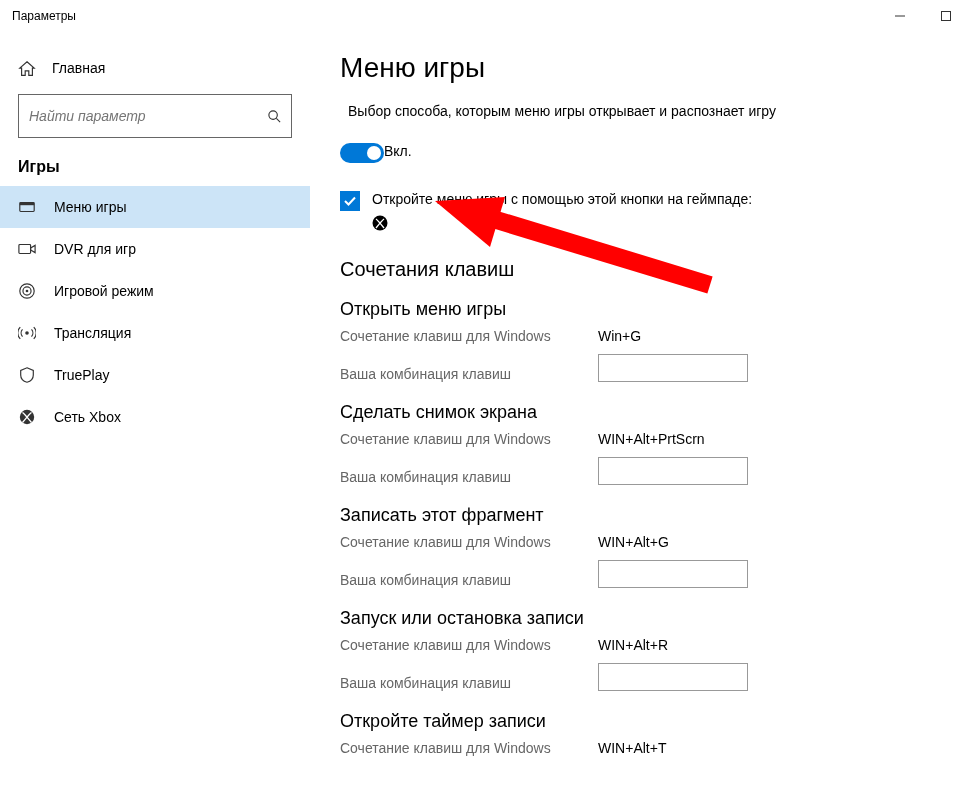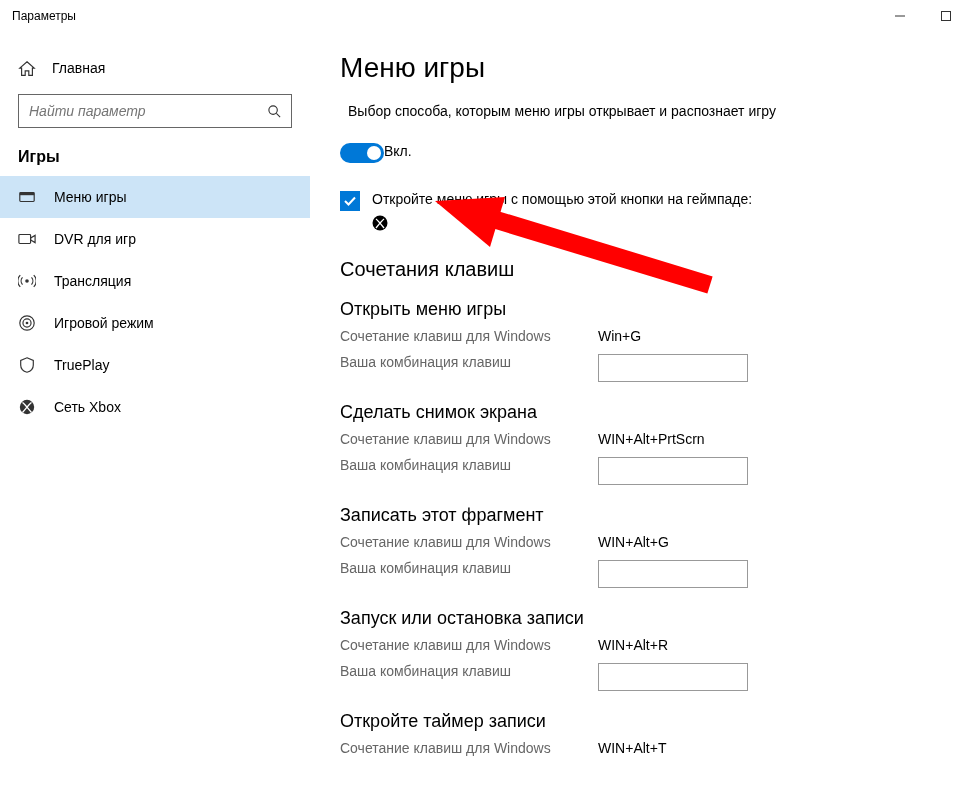--- a/index.html
+++ b/index.html
@@ -42,21 +42,21 @@
   display: flex; 
   padding: 8px 18px 16px 18px;
   gap: 16px;
 }
 .home-row .icon { width: 18px; height: 18px; display:flex; align-items:center; justify-content:center;}
 .home-label { font-size: 14px; }
 .search-wrap { padding: 0 18px 20px 18px; }
 .search-box {
   position: relative;
   border: 1px solid #666;
-  height: 34px;
+  height: 44px;
   display: flex; align-items: center;
 }
 .search-input {
   border: none; outline: none;
   flex: 1; padding: 0 10px;
   font-size: 14px;
   font-style: italic;
   color: #666;
   background: transparent;
 }
@@ -126,21 +126,21 @@
 .checkbox svg { width: 14px; height: 14px; }
 .xbox-icon { margin-left: 32px; margin-bottom: 24px; }
 h2 {
   font-weight: 400;
   font-size: 20px;
   margin-bottom: 18px;
 }
 .shortcut-block { margin-bottom: 20px; }
 .shortcut-title { font-size: 18px; margin-bottom: 8px; }
 .shortcut-row {
-  display: flex; align-items: flex-start;
+  display: flex; align-items: flex-end;
   margin-bottom: 10px;
 }
 .shortcut-label {
   width: 258px;
   color: #666;
   font-size: 14px;
 }
 .shortcut-value { font-size: 14px; }
 .shortcut-input {
   width: 150px; height: 28px;
@@ -211,35 +211,35 @@
         <svg viewBox="0 0 20 20">
             <rect x="1" y="5" width="13" height="10" rx="1" fill="none" stroke="#333" stroke-width="1.3"></rect>
             <path d="M14 9 L19 6 L19 14 L14 11 Z" fill="none" stroke="#333" stroke-width="1.3"></path>
           </svg>
       </span>
       <span>DVR для игр</span>
     </div>
     <div class="nav-item">
       <span class="icon">
         <svg viewBox="0 0 20 20">
-            <circle cx="10" cy="10" r="2" fill="#333"></circle>
-            <path d="M5 6 A6 6 0 0 0 5 14 M15 6 A6 6 0 0 1 15 14 M2.5 3.5 A9 9 0 0 0 2.5 16.5 M17.5 3.5 A9 9 0 0 1 17.5 16.5" fill="none" stroke="#333" stroke-width="1.3"></path>
-          </svg>
-      </span>
-      <span>Трансляция</span>
-    </div>
-    <div class="nav-item">
-      <span class="icon">
-        <svg viewBox="0 0 20 20">
             <circle cx="10" cy="10" r="8" fill="none" stroke="#333" stroke-width="1.3"></circle>
             <circle cx="10" cy="10" r="4.5" fill="none" stroke="#333" stroke-width="1.3"></circle>
             <circle cx="10" cy="10" r="1.5" fill="#333"></circle>
           </svg>
       </span>
       <span>Игровой режим</span>
+    </div>
+    <div class="nav-item">
+      <span class="icon">
+        <svg viewBox="0 0 20 20">
+            <circle cx="10" cy="10" r="2" fill="#333"></circle>
+            <path d="M5 6 A6 6 0 0 0 5 14 M15 6 A6 6 0 0 1 15 14 M2.5 3.5 A9 9 0 0 0 2.5 16.5 M17.5 3.5 A9 9 0 0 1 17.5 16.5" fill="none" stroke="#333" stroke-width="1.3"></path>
+          </svg>
+      </span>
+      <span>Трансляция</span>
     </div>
     <div class="nav-item">
       <span class="icon">
         <svg viewBox="0 0 20 20">
             <path d="M10 2 L17 5 L17 10 C17 14 14 17 10 18 C6 17 3 14 3 10 L3 5 Z" fill="none" stroke="#333" stroke-width="1.3"></path>
           </svg>
       </span>
       <span>TruePlay</span>
     </div>
     <div class="nav-item">

